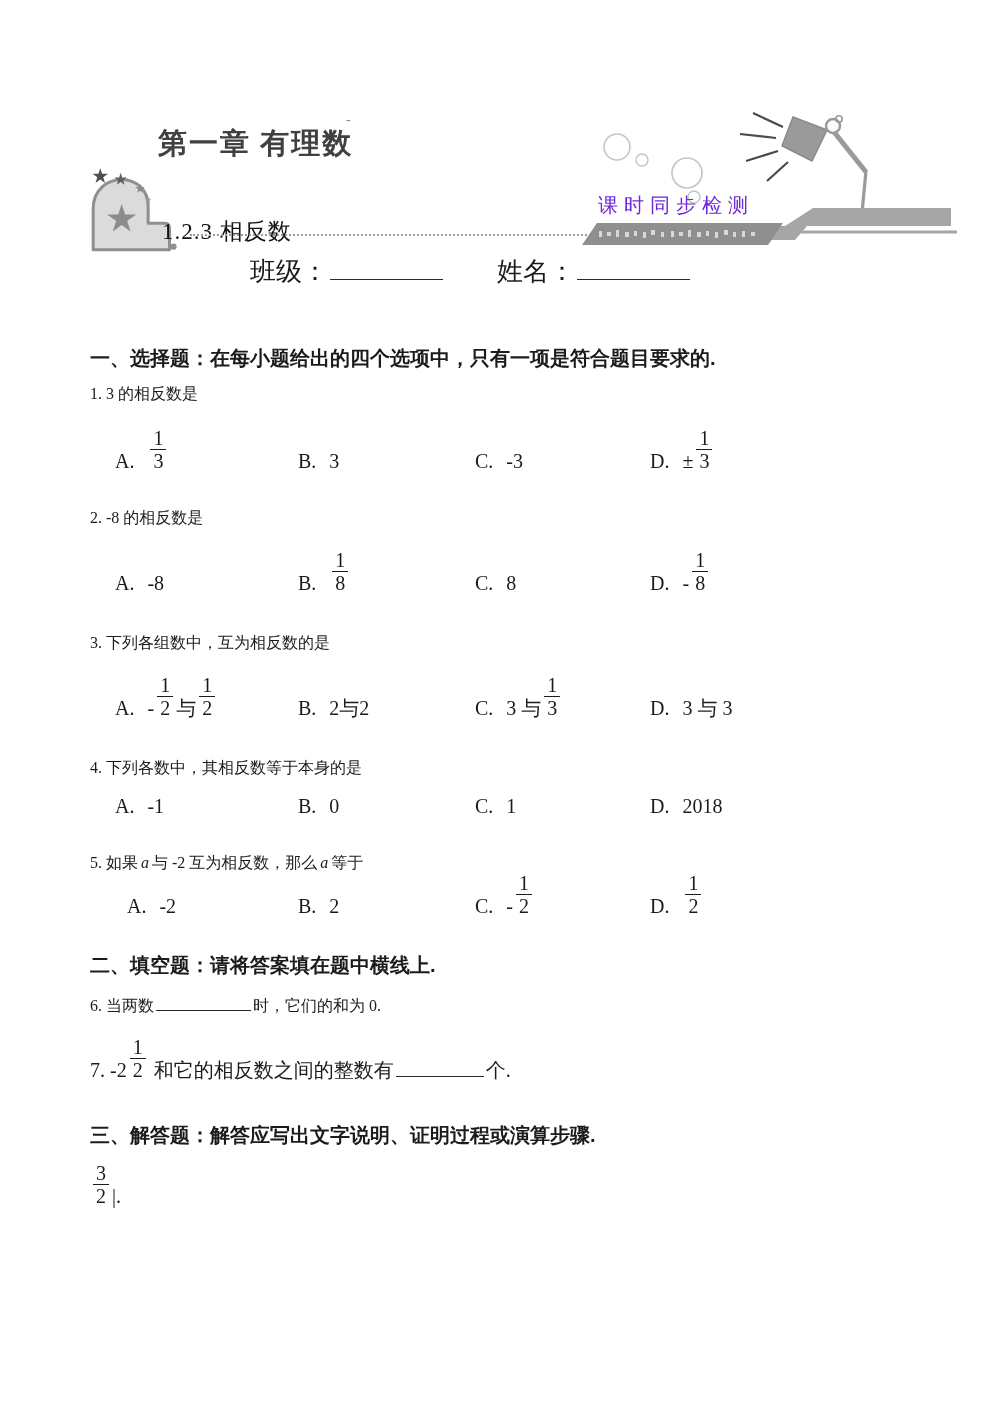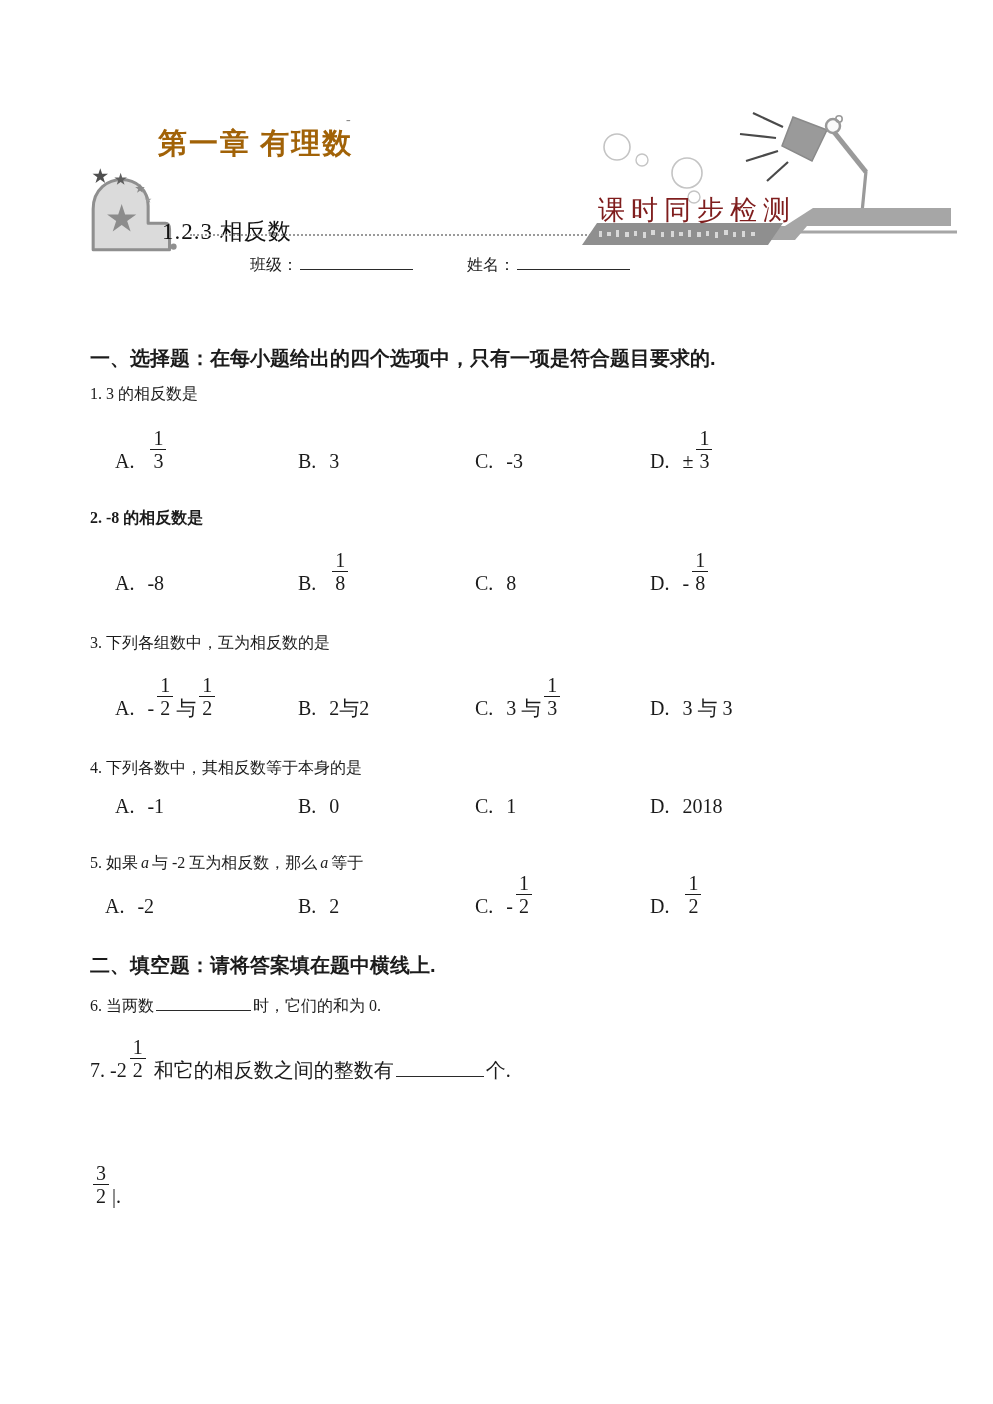--- a/index.html
+++ b/index.html
@@ -4,43 +4,43 @@
 <style>
   html,body{margin:0;padding:0;background:#ffffff;}
   .page{
     position:relative;width:993px;height:1404px;margin:0 auto;background:#ffffff;
     font-family:"Liberation Serif","DejaVu Serif",serif;color:#1b1b1b;overflow:hidden;
   }
   .abs{position:absolute;}
   .chapter-title{font-size:29px;font-weight:bold;letter-spacing:2px;}
   .stray{font-size:14px;color:#8a8a8a;}
   .lesson-title{font-size:23px;letter-spacing:1px;color:#111;}
-  .banner-label{font-size:27px;letter-spacing:6px;color:#7f1d1d;white-space:nowrap;}
+  .banner-label{font-size:20px;letter-spacing:6px;color:#6d28d9;white-space:nowrap;}
   .dotted-rule{border-bottom:2px dotted #9a9a9a;height:0;}
-  .form-row{font-size:16px;white-space:nowrap;}
+  .form-row{font-size:26px;white-space:nowrap;}
   .form-gap{display:inline-block;width:52px;}
   .sec-heading{font-family:"Liberation Sans","DejaVu Sans",sans-serif;font-weight:bold;font-size:20px;white-space:nowrap;}
   .stem{font-size:16px;white-space:nowrap;}
   .opt-row{position:absolute;left:0;width:993px;}
   .opt{position:absolute;bottom:0;white-space:nowrap;font-size:20px;}
   .opt-label{margin-right:13px;}
   .baseline-row{position:absolute;left:90px;width:860px;}
   .baseline-row .line{position:absolute;bottom:0;left:0;white-space:nowrap;font-size:20px;}
   .frac{display:inline-block;text-align:center;vertical-align:baseline;margin:0 3px;line-height:1.12;font-size:20px;}
   .frac .num{display:block;border-bottom:1.6px solid #1b1b1b;padding:0 3px;}
   .frac .den{display:block;padding:0 3px;}
   .blank{display:inline-block;height:0.95em;border-bottom:1.6px solid #2a2a2a;margin:0 2px;}
   .var{font-style:italic;margin:0 3px;}
 </style>
 </head>
 <body>
 
 <div class="page">
 
-  <div class="abs chapter-title" style="left:158px;top:124px;color:#a16207;">第一章 有理数</div>
+  <div class="abs chapter-title" style="left:158px;top:124px;color:#404040;">第一章 有理数</div>
   <div class="abs stray" style="left:346px;top:112px;">-</div>
 
   <svg class="abs" style="left:84px;top:166px;" width="112" height="86" viewBox="0 0 110 84">
     <path d="M9,82 L9,42 C9,22 24,13 37,13 C51,13 63,23 63,39 L63,56 L80,56 C83,56 84,58 84,62 L84,82 Z" fill="#DBDBDB" stroke="#8F8F8F" stroke-width="3" stroke-linejoin="round"></path>
     <circle cx="88" cy="79" r="3" fill="#8F8F8F"></circle>
     <polygon points="37,37 40.4,47.4 51.3,47.4 42.4,53.8 45.8,64.1 37,57.7 28.2,64.1 31.6,53.8 22.7,47.4 33.6,47.4" fill="#8C8C8C"></polygon>
     <polygon points="16,2 17.8,7.5 23.6,7.5 18.9,10.9 20.7,16.5 16,13.1 11.3,16.5 13.1,10.9 8.4,7.5 14.2,7.5" fill="#4f4f4f"></polygon>
     <polygon points="36,6.5 37.5,11 42.2,11 38.4,13.8 39.8,18.3 36,15.5 32.2,18.3 33.6,13.8 29.8,11 34.5,11" fill="#5f5f5f"></polygon>
     <polygon points="55,17 56.1,20.5 59.8,20.5 56.8,22.6 57.9,26 55,24 52.1,26 53.2,22.6 50.2,20.5 53.9,20.5" fill="#8a8a8a"></polygon>
     <polygon points="63,29.5 63.8,32 66.3,32 64.3,33.4 65.1,35.8 63,34.3 60.9,35.8 61.7,33.4 59.7,32 62.2,32" fill="#9a9a9a"></polygon>
@@ -105,21 +105,21 @@
   <div class="abs sec-heading" style="left:90px;top:345px;">一、选择题：在每小题给出的四个选项中，只有一项是符合题目要求的.</div>
 
   <div class="abs stem" style="left:90px;top:384px;">1. 3 的相反数是</div>
   <div class="opt-row" style="top:417px;height:56px;">
     <div class="opt" style="left:115px;"><span class="opt-label">A.</span><span><span class="frac"><span class="num">1</span><span class="den">3</span></span></span></div>
     <div class="opt" style="left:298px;"><span class="opt-label">B.</span><span><span>3</span></span></div>
     <div class="opt" style="left:475px;"><span class="opt-label">C.</span><span><span>-3</span></span></div>
     <div class="opt" style="left:650px;"><span class="opt-label">D.</span><span><span>±</span><span class="frac"><span class="num">1</span><span class="den">3</span></span></span></div>
   </div>
 
-  <div class="abs stem" style="left:90px;top:508px;font-weight:bold;">2. -8 的相反数是</div>
+  <div class="abs stem" style="left:90px;top:508px;">2. -8 的相反数是</div>
   <div class="opt-row" style="top:539px;height:56px;">
     <div class="opt" style="left:115px;"><span class="opt-label">A.</span><span><span>-8</span></span></div>
     <div class="opt" style="left:298px;"><span class="opt-label">B.</span><span><span class="frac"><span class="num">1</span><span class="den">8</span></span></span></div>
     <div class="opt" style="left:475px;"><span class="opt-label">C.</span><span><span>8</span></span></div>
     <div class="opt" style="left:650px;"><span class="opt-label">D.</span><span><span>-</span><span class="frac"><span class="num">1</span><span class="den">8</span></span></span></div>
   </div>
 
   <div class="abs stem" style="left:90px;top:633px;">3. 下列各组数中，互为相反数的是</div>
   <div class="opt-row" style="top:666px;height:56px;">
     <div class="opt" style="left:115px;"><span class="opt-label">A.</span><span><span>-</span><span class="frac"><span class="num">1</span><span class="den">2</span></span><span>与</span><span class="frac"><span class="num">1</span><span class="den">2</span></span></span></div>
@@ -131,32 +131,33 @@
   <div class="abs stem" style="left:90px;top:758px;">4. 下列各数中，其相反数等于本身的是</div>
   <div class="opt-row" style="top:788px;height:30px;">
     <div class="opt" style="left:115px;"><span class="opt-label">A.</span><span><span>-1</span></span></div>
     <div class="opt" style="left:298px;"><span class="opt-label">B.</span><span><span>0</span></span></div>
     <div class="opt" style="left:475px;"><span class="opt-label">C.</span><span><span>1</span></span></div>
     <div class="opt" style="left:650px;"><span class="opt-label">D.</span><span><span>2018</span></span></div>
   </div>
 
   <div class="abs stem" style="left:90px;top:833px;margin-top:20px;"><span>5. 如果</span><span class="var">a</span><span>与 -2 互为相反数，那么</span><span class="var">a</span><span>等于</span></div>
   <div class="opt-row" style="top:862px;height:56px;">
-    <div class="opt" style="left:105px;"><span class="opt-label">A.</span><span><span>-2</span></span></div>
+    <div class="opt" style="left:127px;"><span class="opt-label">A.</span><span><span>-2</span></span></div>
     <div class="opt" style="left:298px;text-align:right;"><span class="opt-label">B.</span><span><span>2</span></span></div>
     <div class="opt" style="left:475px;"><span class="opt-label">C.</span><span><span>-</span><span class="frac"><span class="num">1</span><span class="den">2</span></span></span></div>
     <div class="opt" style="left:650px;"><span class="opt-label">D.</span><span><span class="frac"><span class="num">1</span><span class="den">2</span></span></span></div>
   </div>
 
   <div class="abs sec-heading" style="left:90px;top:952px;">二、填空题：请将答案填在题中横线上.</div>
 
   <div class="abs stem" style="left:90px;top:995px;"><span>6. 当两数</span><span class="blank" style="width: 95px;"></span><span>时，它们的和为 0.</span></div>
 
   <div class="baseline-row" style="top:1028px;height:56px;">
     <div class="line"><span>7. -2</span><span class="frac"><span class="num">1</span><span class="den">2</span></span><span> 和它的相反数之间的整数有</span><span class="blank" style="width: 88px;"></span><span>个.</span></div>
   </div>
 
+  <div class="abs sec-heading" style="left:90px;top:1122px;">三、解答题：解答应写出文字说明、证明过程或演算步骤.</div>
 
   <div class="baseline-row" style="top:1152px;height:56px;">
     <div class="line"><span class="frac"><span class="num">3</span><span class="den">2</span></span><span>|.</span></div>
   </div>
 
 </div>
 
 </body></html>

